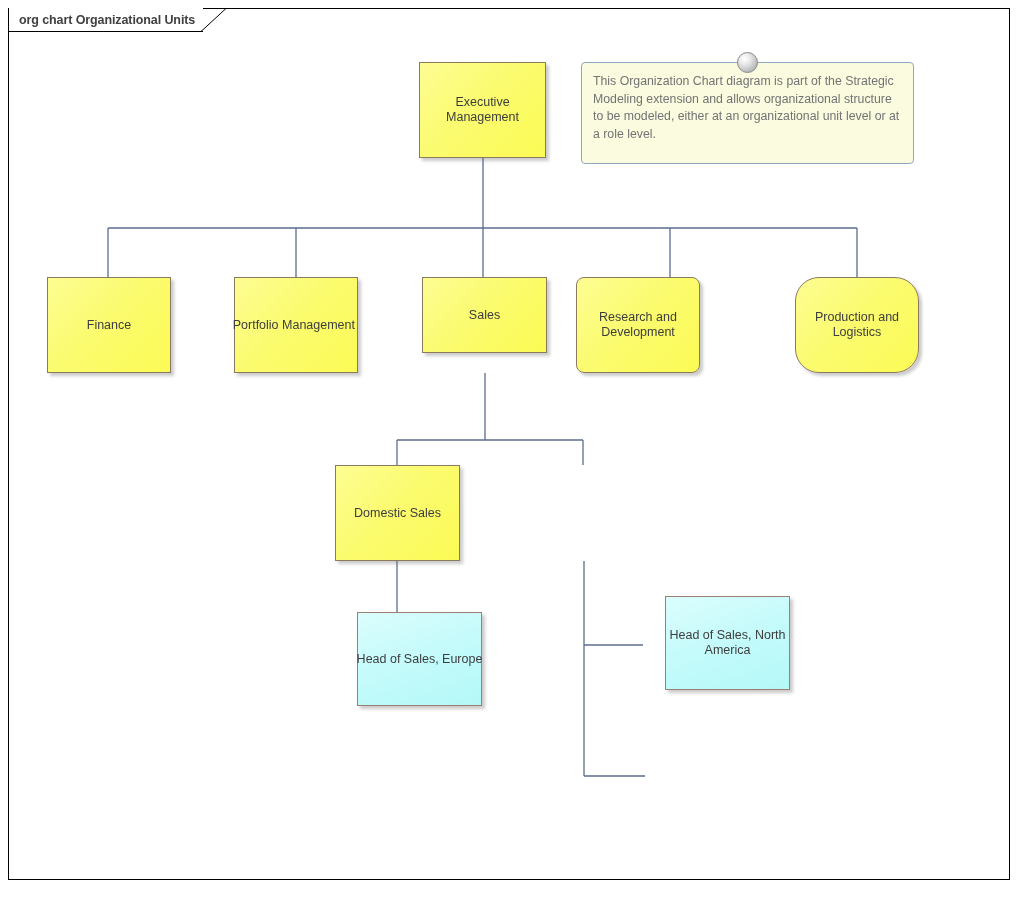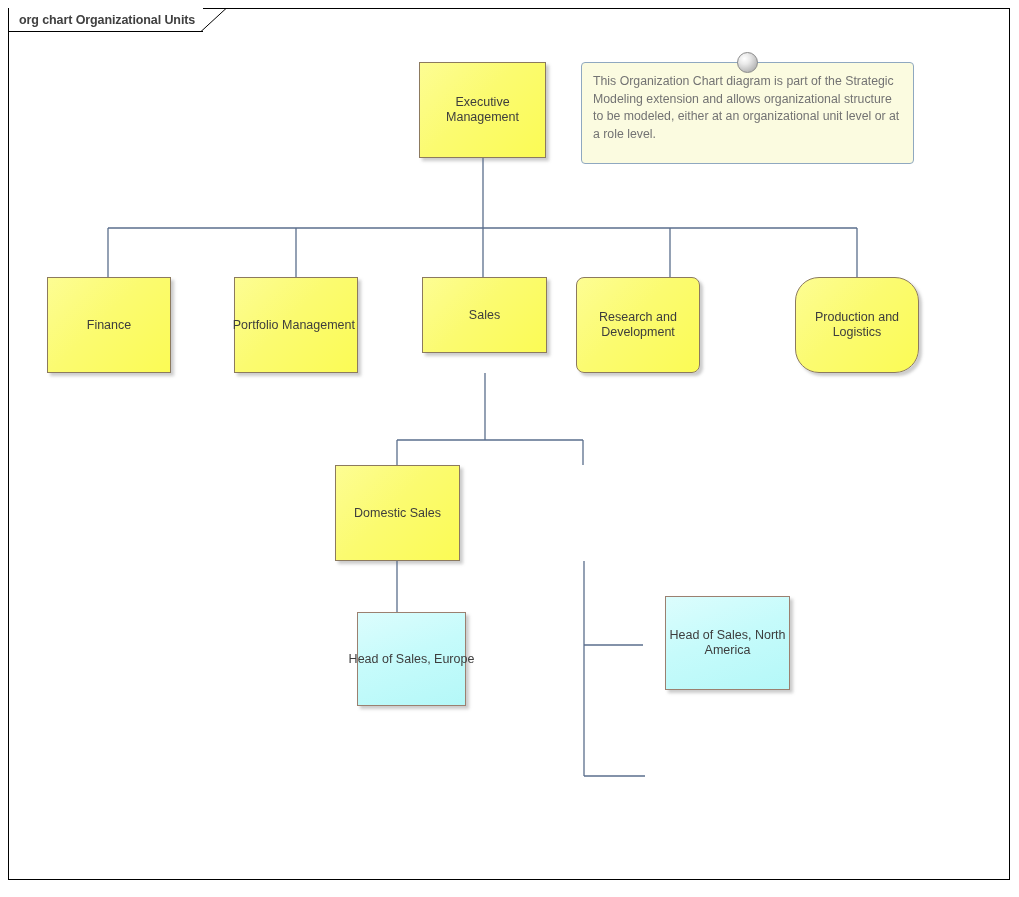--- a/index.html
+++ b/index.html
@@ -201,21 +201,21 @@
 
   <div class="node unit wrap" style="left:795px; top:277px; width:124px; height:96px;border-radius:24px;">
     <span class="node-label">Production and Logistics</span>
   </div>
 
   <div class="node unit" style="left:335px; top:465px; width:125px; height:96px;">
     <span class="node-label">Domestic Sales</span>
   </div>
 
 
-  <div class="node role" style="left:335px; top:612px; width:109px; height:94px;">
+  <div class="node role" style="left:335px; top:612px; width:125px; height:94px;">
     <span class="node-label">Head of Sales, Europe</span>
   </div>
 
   <div class="node role wrap" style="left:643px; top:596px; width:125px; height:94px;">
     <span class="node-label">Head of Sales, North America</span>
   </div>
 
 
   <div id="note">
     <span>This Organization Chart diagram is part of the Strategic Modeling extension and allows organizational structure to be modeled, either at an organizational unit level or at a role level.</span>

